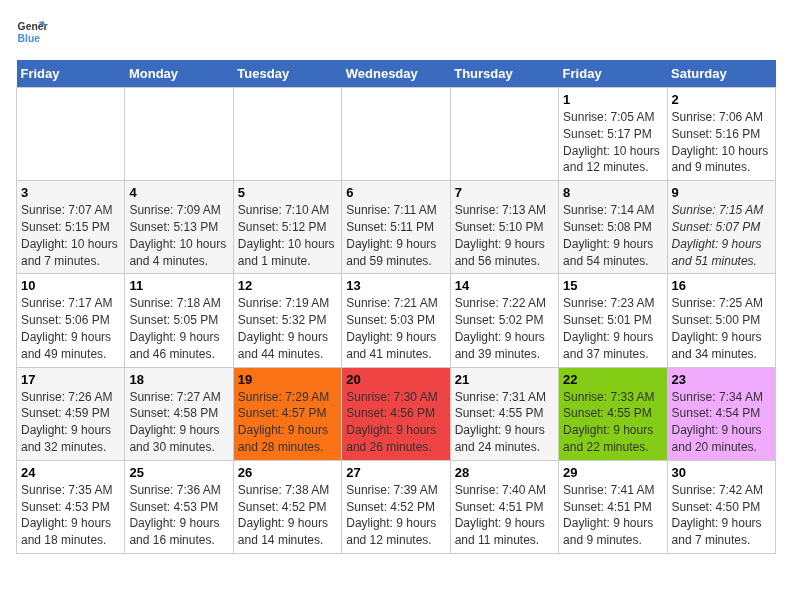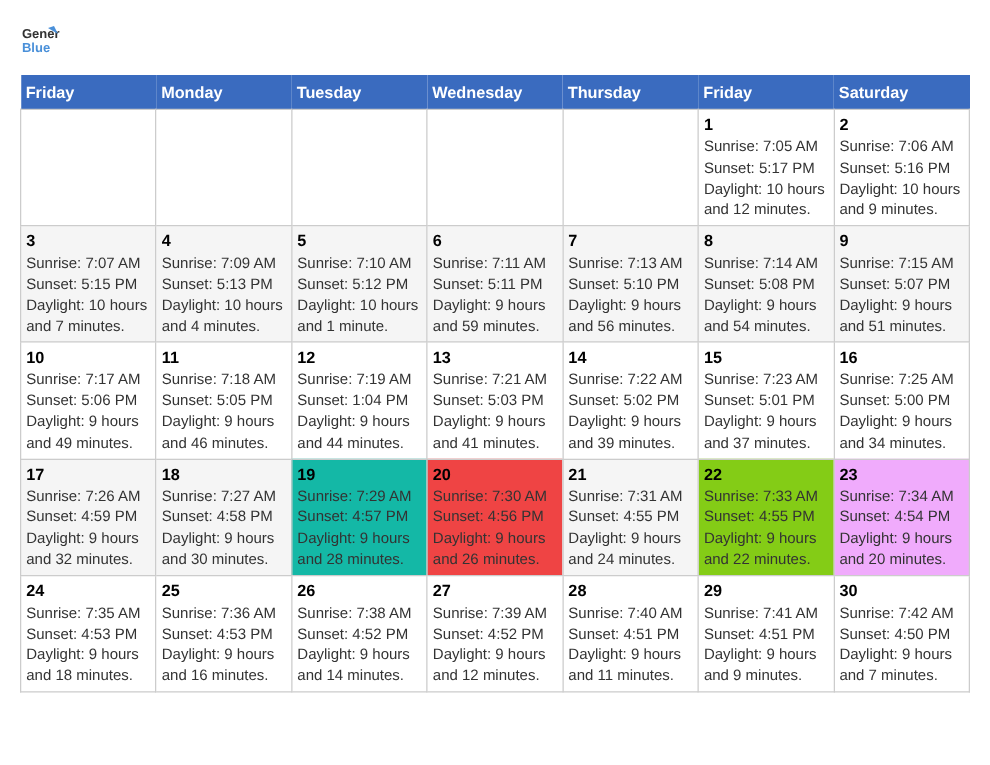--- a/index.html
+++ b/index.html
@@ -164,42 +164,42 @@
 Daylight: 9 hours and 56 minutes.</div>
         </td>
         <td style="background: rgb(245, 245, 245);">
           <span class="day-num">8</span>
           <div class="day-info" style="white-space: pre-line;">Sunrise: 7:14 AM
 Sunset: 5:08 PM
 Daylight: 9 hours and 54 minutes.</div>
         </td>
         <td style="background: rgb(245, 245, 245);">
           <span class="day-num">9</span>
-          <div class="day-info" style="white-space: pre-line;">Sunrise: 7:15 AM
+          <div class="day-info" style="white-space: pre-line; font-style: italic;">Sunrise: 7:15 AM
 Sunset: 5:07 PM
 Daylight: 9 hours and 51 minutes.</div>
         </td>
       </tr>
       <tr>
         <td>
           <span class="day-num">10</span>
           <div class="day-info" style="white-space: pre-line;">Sunrise: 7:17 AM
 Sunset: 5:06 PM
 Daylight: 9 hours and 49 minutes.</div>
         </td>
         <td>
           <span class="day-num">11</span>
           <div class="day-info" style="white-space: pre-line;">Sunrise: 7:18 AM
 Sunset: 5:05 PM
 Daylight: 9 hours and 46 minutes.</div>
         </td>
         <td>
           <span class="day-num">12</span>
           <div class="day-info" style="white-space: pre-line;">Sunrise: 7:19 AM
-Sunset: 1:04 PM
+Sunset: 5:32 PM
 Daylight: 9 hours and 44 minutes.</div>
         </td>
         <td>
           <span class="day-num">13</span>
           <div class="day-info" style="white-space: pre-line;">Sunrise: 7:21 AM
 Sunset: 5:03 PM
 Daylight: 9 hours and 41 minutes.</div>
         </td>
         <td>
           <span class="day-num">14</span>
@@ -226,21 +226,21 @@
           <div class="day-info" style="white-space: pre-line;">Sunrise: 7:26 AM
 Sunset: 4:59 PM
 Daylight: 9 hours and 32 minutes.</div>
         </td>
         <td style="background: rgb(245, 245, 245); margin-left: 39px;">
           <span class="day-num">18</span>
           <div class="day-info" style="white-space: pre-line;">Sunrise: 7:27 AM
 Sunset: 4:58 PM
 Daylight: 9 hours and 30 minutes.</div>
         </td>
-        <td style="background: #14b8a6;">
+        <td style="background: #f97316;">
           <span class="day-num">19</span>
           <div class="day-info" style="white-space: pre-line;">Sunrise: 7:29 AM
 Sunset: 4:57 PM
 Daylight: 9 hours and 28 minutes.</div>
         </td>
         <td style="background: #ef4444;">
           <span class="day-num">20</span>
           <div class="day-info" style="white-space: pre-line;">Sunrise: 7:30 AM
 Sunset: 4:56 PM
 Daylight: 9 hours and 26 minutes.</div>

